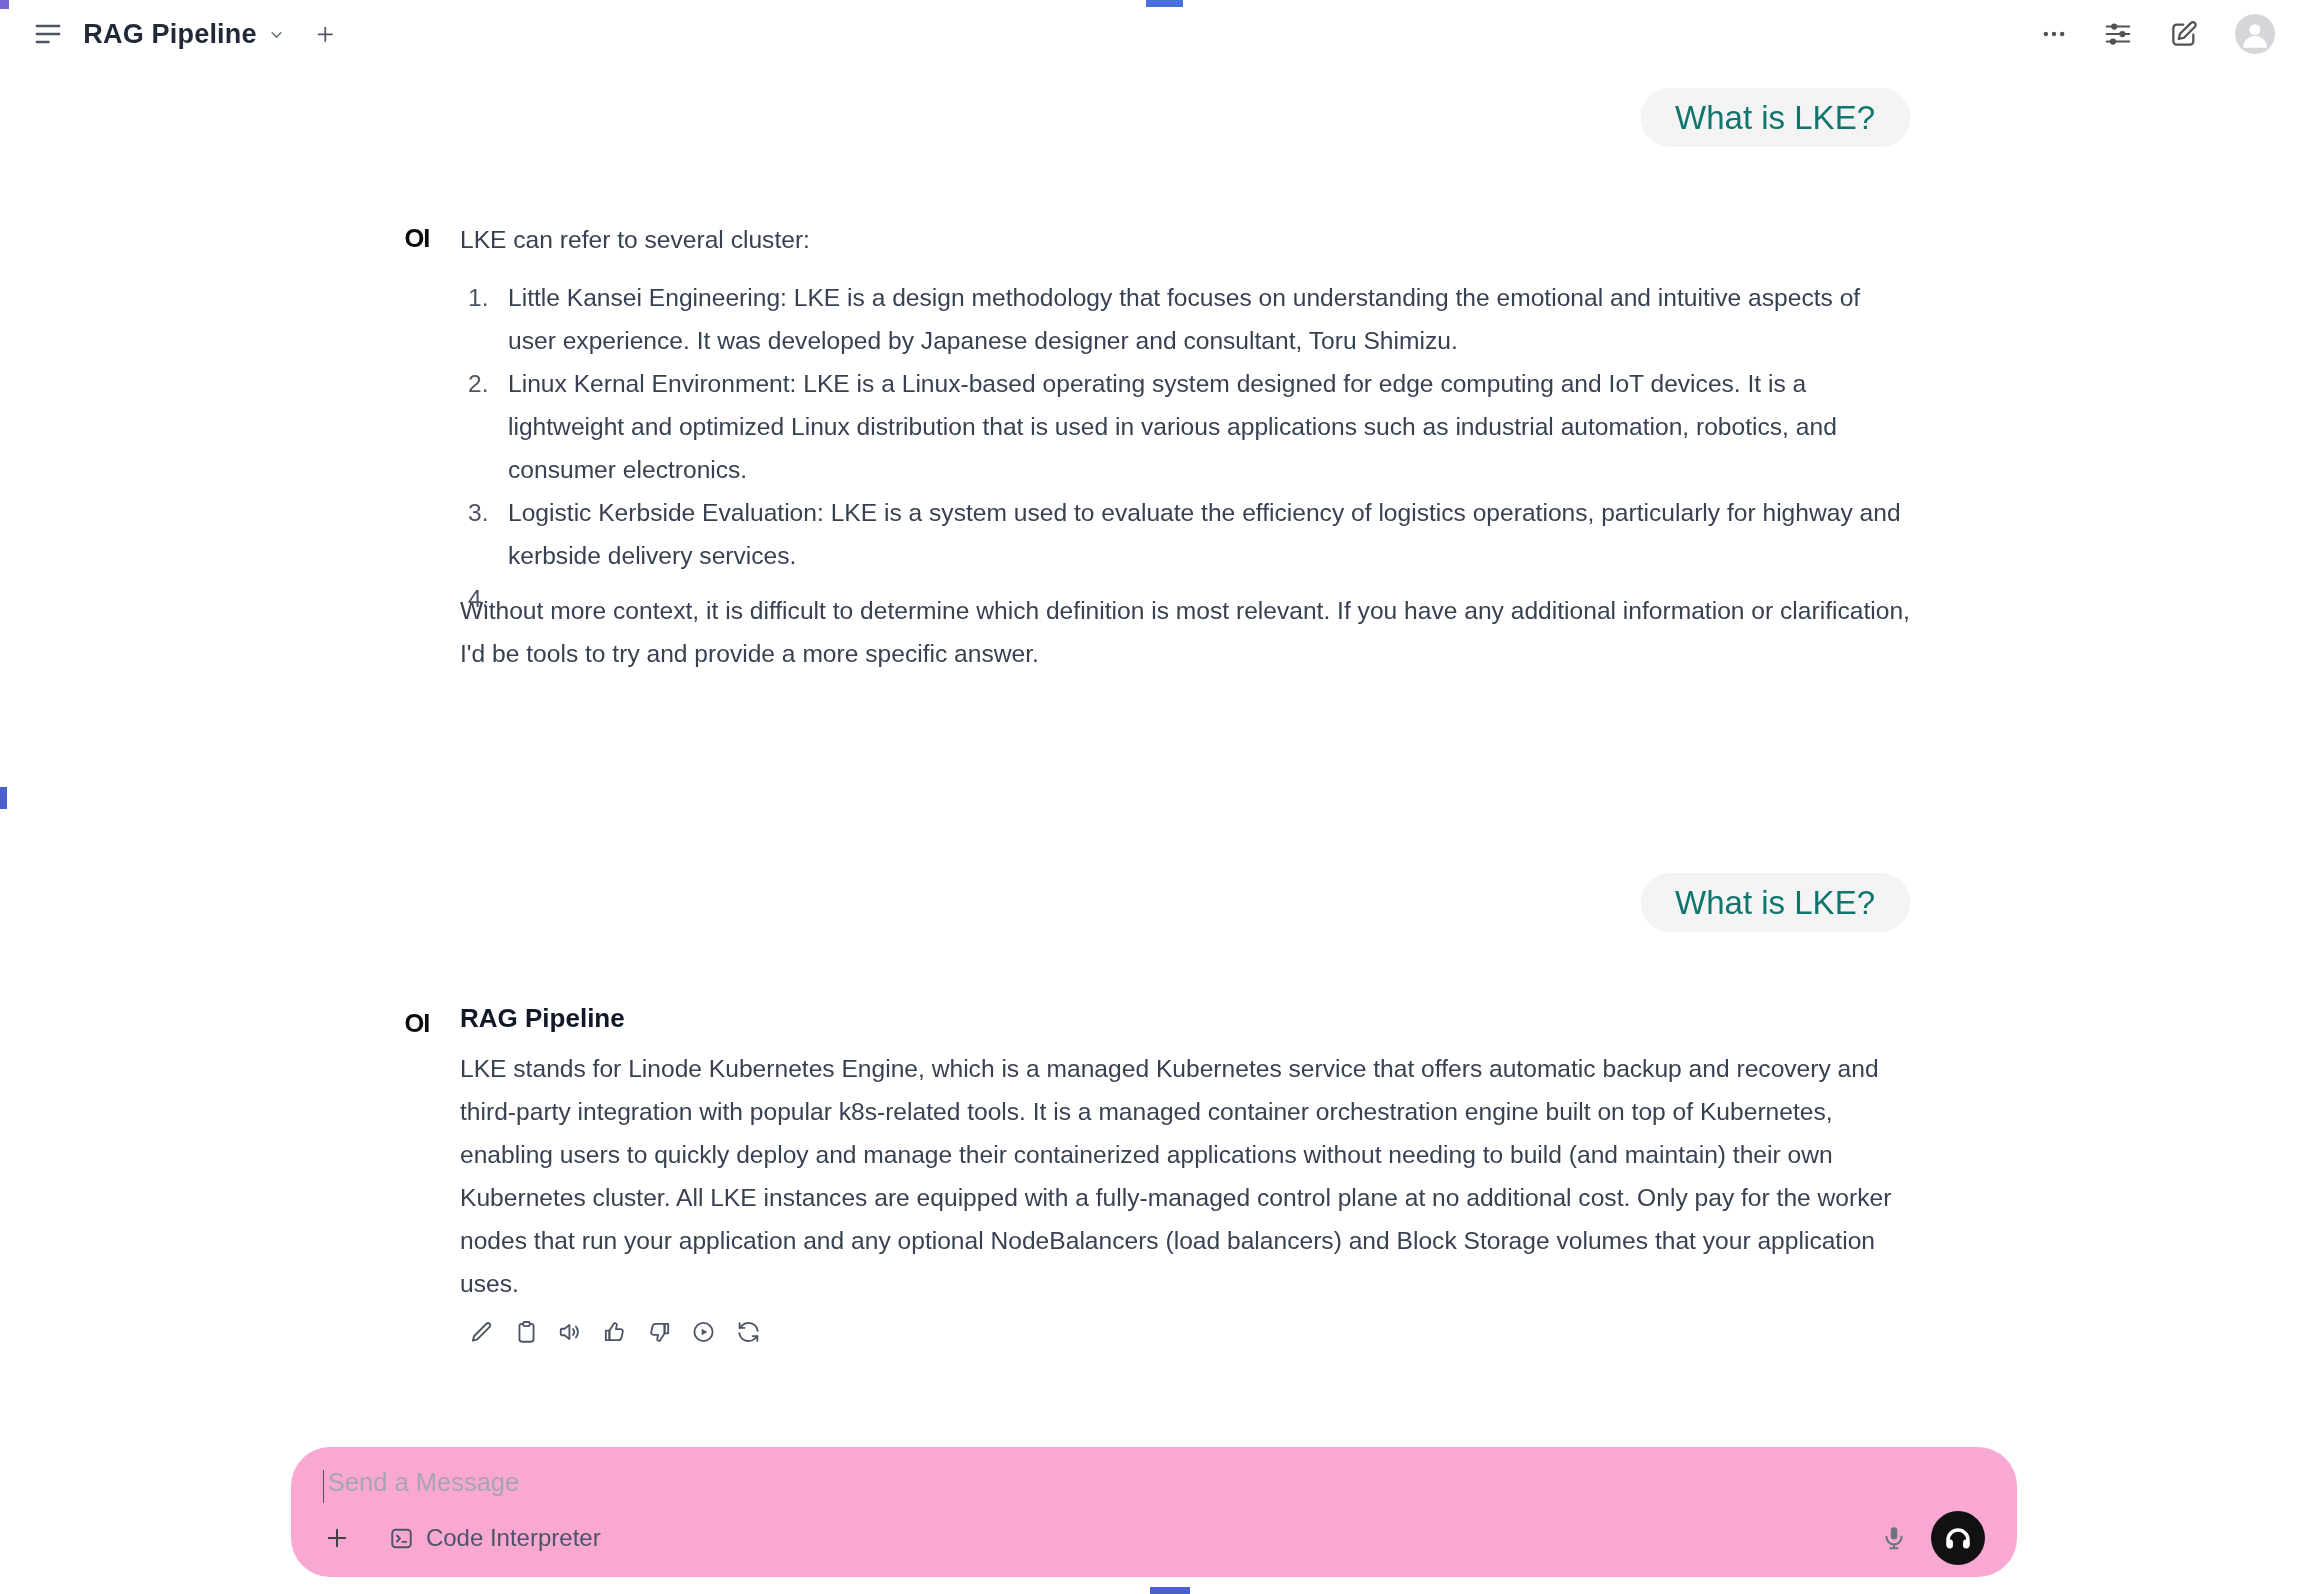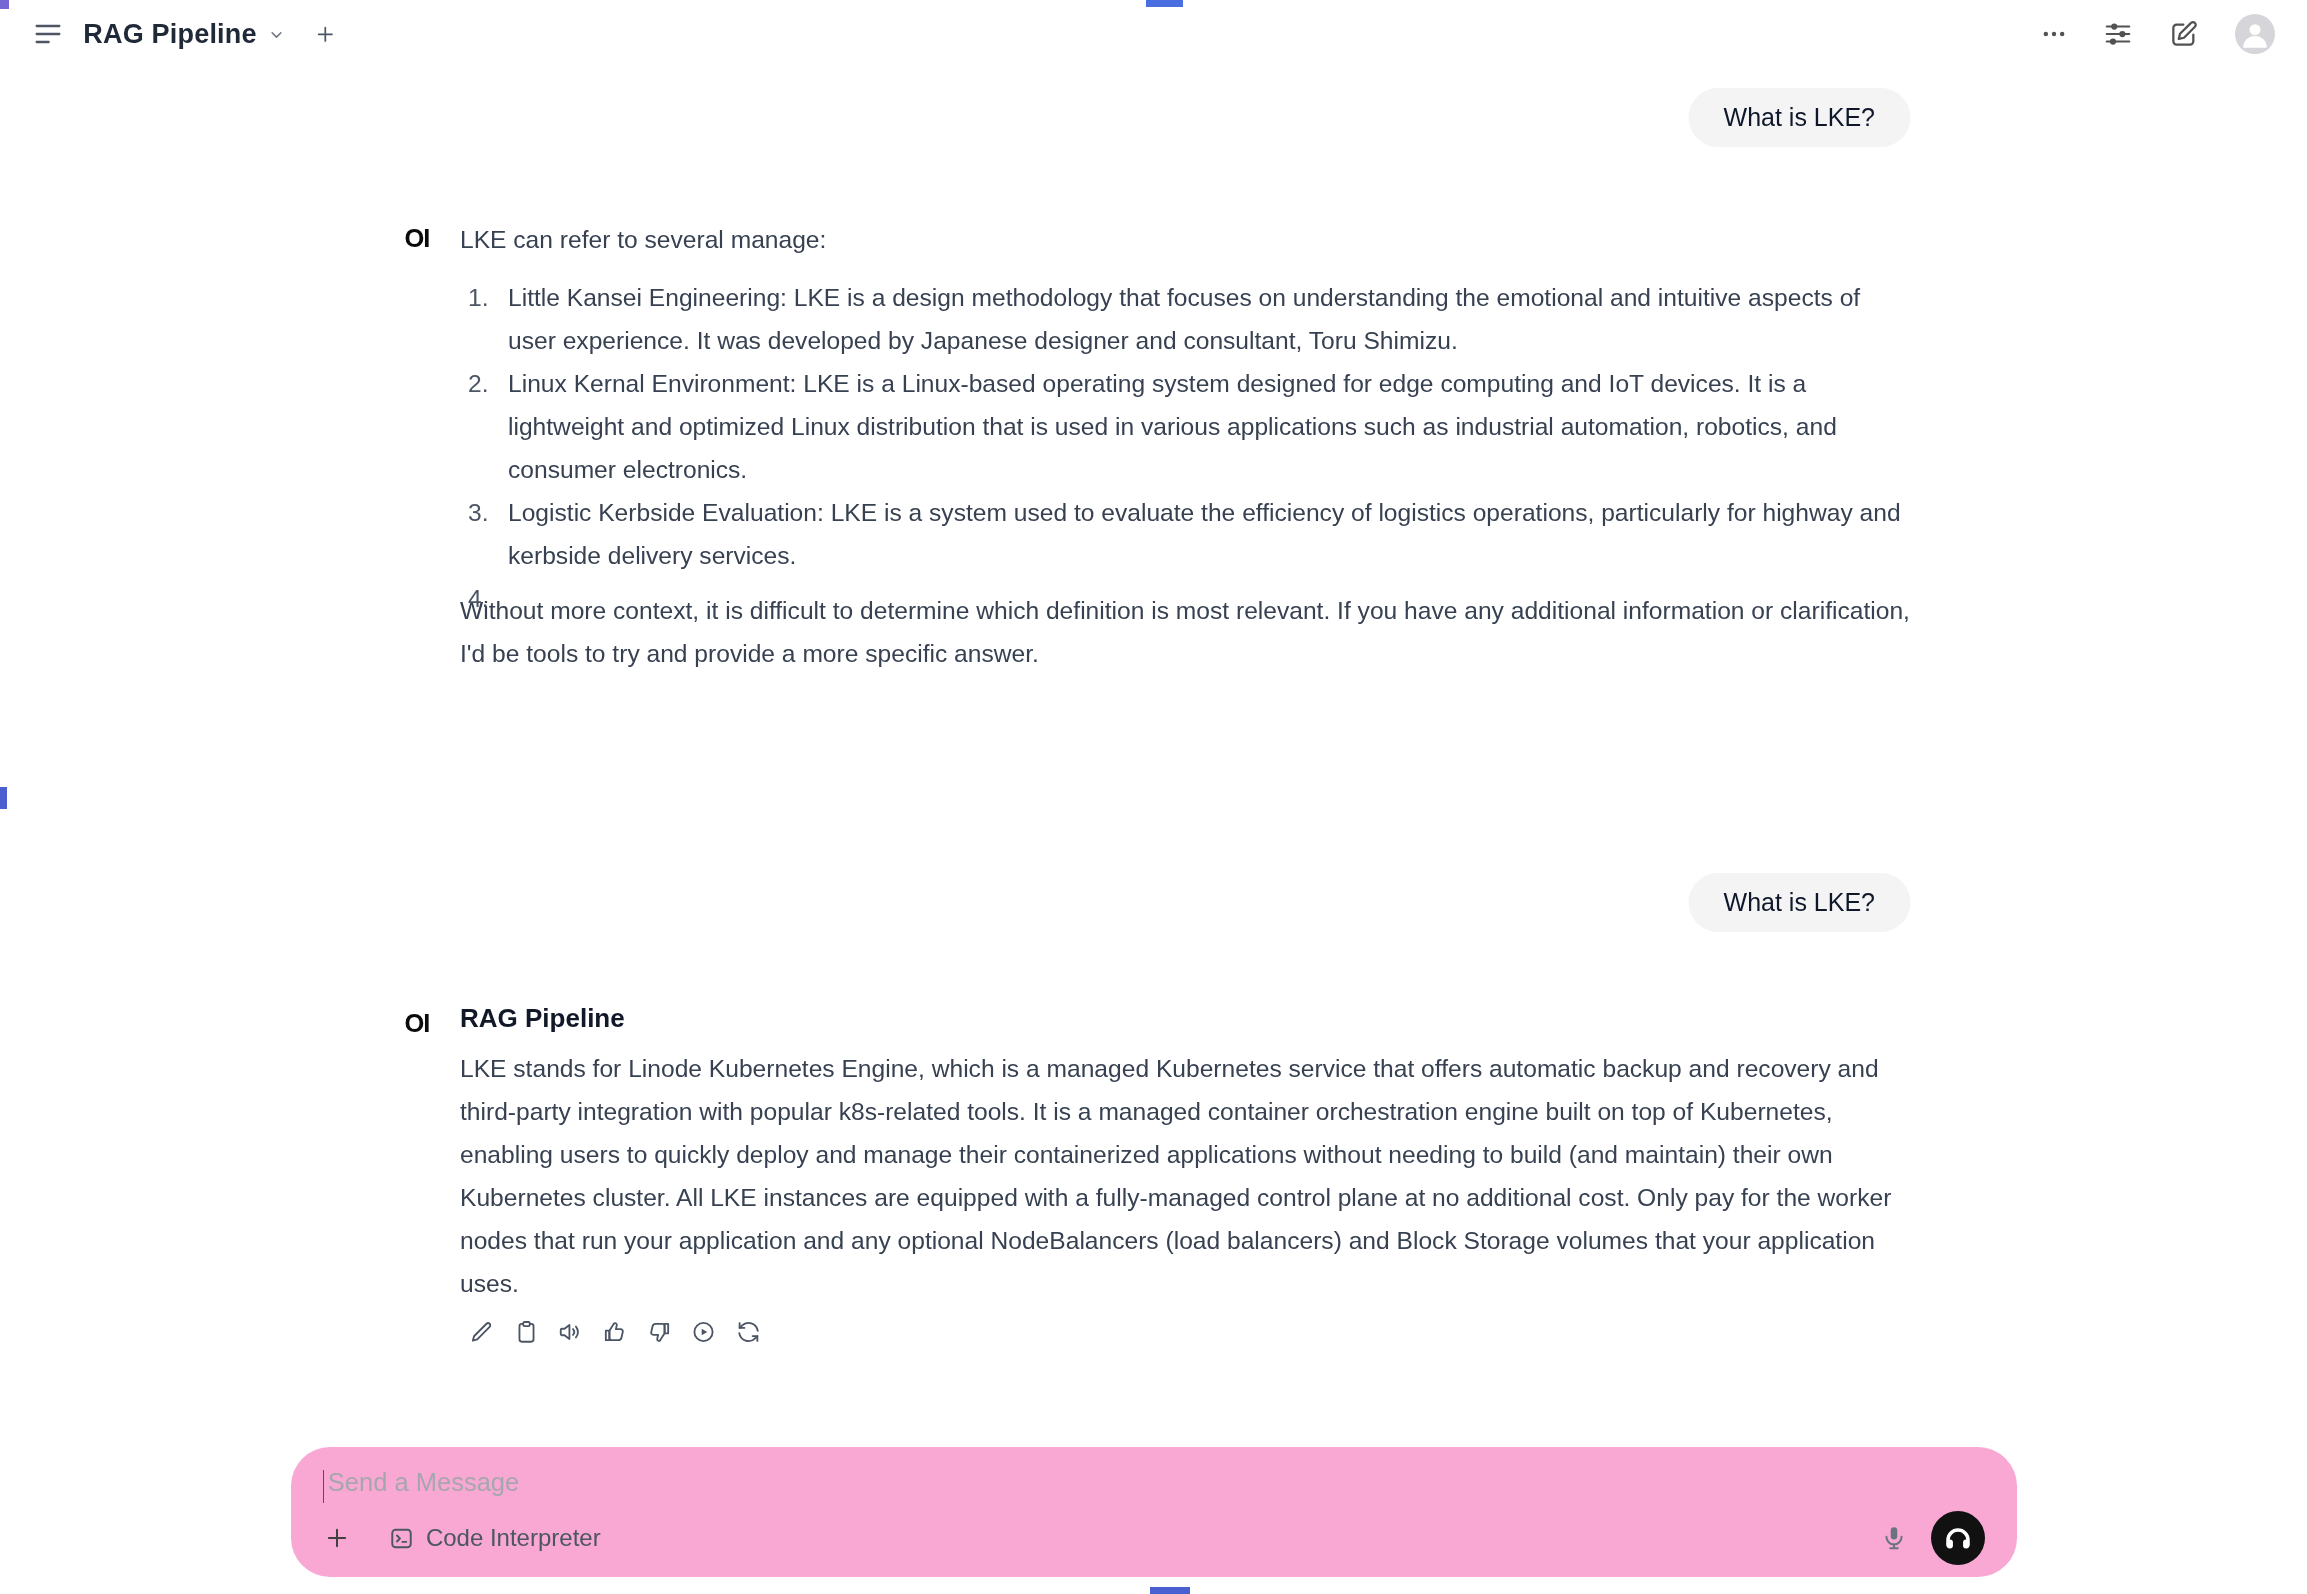--- a/index.html
+++ b/index.html
@@ -33,21 +33,21 @@
   }
   .avatar svg { position:absolute; top:5.3px; left:5.3px; }
 
   
   .chat { position:absolute; left:50%; transform:translateX(-50%); width:1513px; top:0; height:1594px; }
 
   .user-msg {
     position:absolute; right:0;
     background:#f4f4f5; border-radius:30px;
     height:59px; display:flex; align-items:center;
-    padding:0 35px; font-size:25px; color:#0f172a;
+    padding:0 35px; font-size:33px; color:#0f766e;
   }
   .user-msg.m1 { top:88px; }
   .user-msg.m2 { top:873px; }
 
   .assistant { position:absolute; left:0; right:0; display:flex; gap:23px; }
   .assistant.a1 { top:218px; }
   .assistant.a2 { top:1003px; }
   .ai-avatar {
     width:40px; height:40px; flex:0 0 40px;
     display:flex; align-items:center; justify-content:center;
@@ -154,21 +154,21 @@
 
 <div class="chat">
 
   <div class="user-msg m1">
     <span>What is LKE?</span>
   </div>
 
   <div class="assistant a1">
     <div class="ai-avatar">OI</div>
     <div class="ai-content">
-      <div class="ai-text">LKE can refer to several manage:</div>
+      <div class="ai-text">LKE can refer to several cluster:</div>
       <div class="ai-list">
         <div class="ai-li">
           <span class="num">1.</span>
           <span>Little Kansei Engineering: LKE is a design methodology that focuses on understanding the emotional and intuitive aspects of user experience. It was developed by Japanese designer and consultant, Toru Shimizu.</span>
         </div>
         <div class="ai-li">
           <span class="num">2.</span>
           <span>Linux Kernal Environment: LKE is a Linux-based operating system designed for edge computing and IoT devices. It is a lightweight and optimized Linux distribution that is used in various applications such as industrial automation, robotics, and consumer electronics.</span>
         </div>
         <div class="ai-li">

